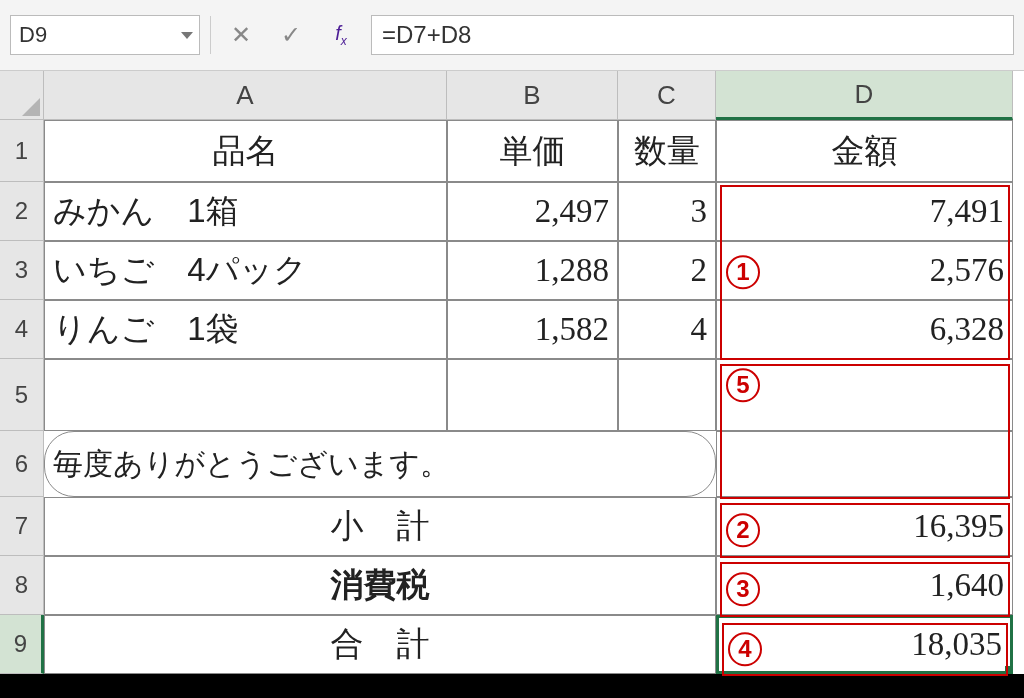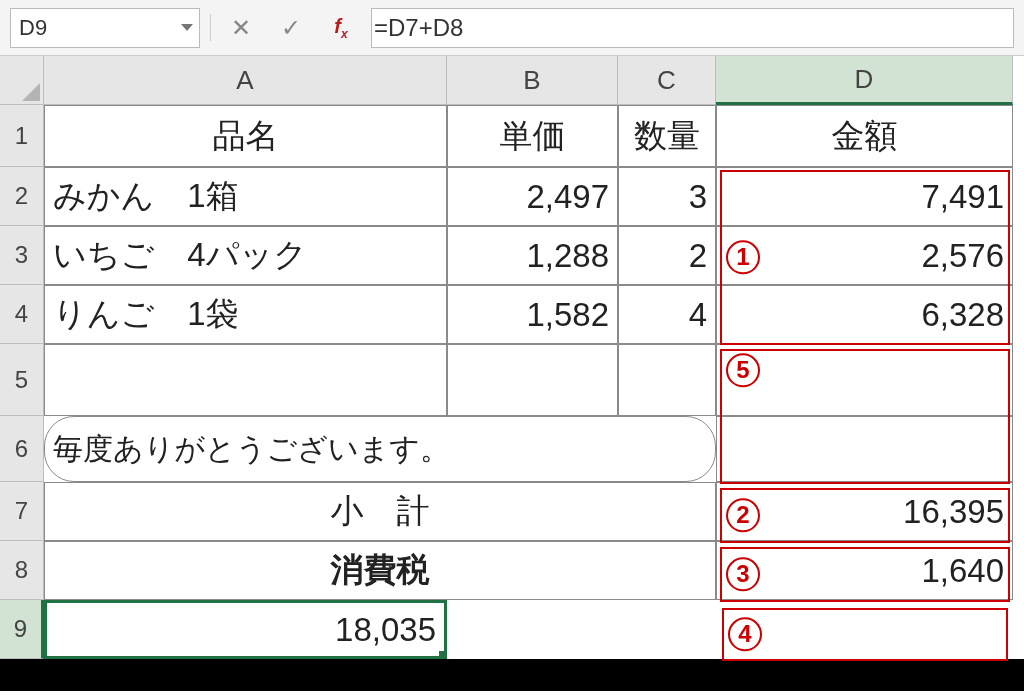--- a/index.html
+++ b/index.html
@@ -6,21 +6,21 @@
   html, body {
     margin: 0; padding: 0;
     font-family: "Yu Gothic UI", "Meiryo", Arial, sans-serif;
     background: #fff;
     width: 1024px;
   }
   
   .formula-bar {
     display: flex;
     align-items: center;
-    height: 56px;
+    height: 71px;
     background: #f4f4f4;
     border-bottom: 1px solid #ccc;
     padding: 8px 10px;
     gap: 10px;
     font-size: 24px;
     color: #444;
   }
   .name-box {
     flex: 0 0 190px;
     height: 40px;
@@ -39,30 +39,30 @@
     border-left: 6px solid transparent;
     border-right: 6px solid transparent;
     border-top: 7px solid #777;
   }
   .fb-sep { width: 1px; height: 70%; background: #ccc; }
   .fb-btn {
     width: 40px; height: 40px;
     display: flex; align-items: center; justify-content: center;
     color: #888;
   }
-  .fb-btn.fx { font-style: italic; font-weight: bold; color:#b91c1c; font-size:20px;}
+  .fb-btn.fx { font-style: italic; font-weight: normal; color:#4c1d95; font-size:20px;}
   .fb-btn.fx sub { font-size: 12px; font-style: italic;}
   .formula-input {
     flex: 1;
     height: 40px;
     background: #fff;
     border: 1px solid #bbb;
     display: flex;
     align-items: center;
-    padding: 0 2px;
+    padding: 0 10px;
     font-size: 24px;
     color:#333;
   }
   
   .sheet {
     display: grid;
     grid-template-columns: 44px 403px 171px 98px 297px;
     user-select: none;
     font-size: 32px;
     position: relative;
@@ -110,21 +110,21 @@
     border-bottom: 1px solid #d7d7d7;
     background:#fff;
     padding: 2px 8px;
     display:flex; align-items:center;
     overflow:hidden;
     white-space:nowrap;
     color:#222;
     font-size: 33px;
     position: relative;
   }
-  .r { justify-content:flex-end; }
+  .r { justify-content:flex-end;font-family:Liberation Serif, serif; }
   .c { justify-content:center; }
   .bord { border: 1px solid #8a8a8a; }
   .h1 { height: 62px; }
   .h2 { height: 59px; }
   .h3 { height: 72px; }
   .h4 { height: 66px; }
 
   .active-cell {
     border: 3px solid #207245 !important;
   }
@@ -224,20 +224,21 @@
 
   <div class="row-h h2">7</div>
   <div class="cell c bord h2" style="grid-column: span 3;">小　計</div>
   <div class="cell r bord h2">16,395</div>
 
   <div class="row-h h2">8</div>
   <div class="cell c bord h2" style="grid-column: span 3; font-weight: bold;">消費税</div>
   <div class="cell r bord h2">1,640</div>
 
   <div class="row-h sel h2">9</div>
+  <div class="cell c bord h2" style="grid-column: span 3;">合　計</div>
   <div class="cell r bord h2 active-cell">18,035</div>
 
   <div class="anno" style="left:720px; top:114px; width:290px; height:175px;">
     <span class="tag">1</span>
   </div>
 
   <div class="anno" style="left:720px; top:293px; width:290px; height:135px;">
     <span class="tag" style="top:20px;">5</span>
   </div>
 

